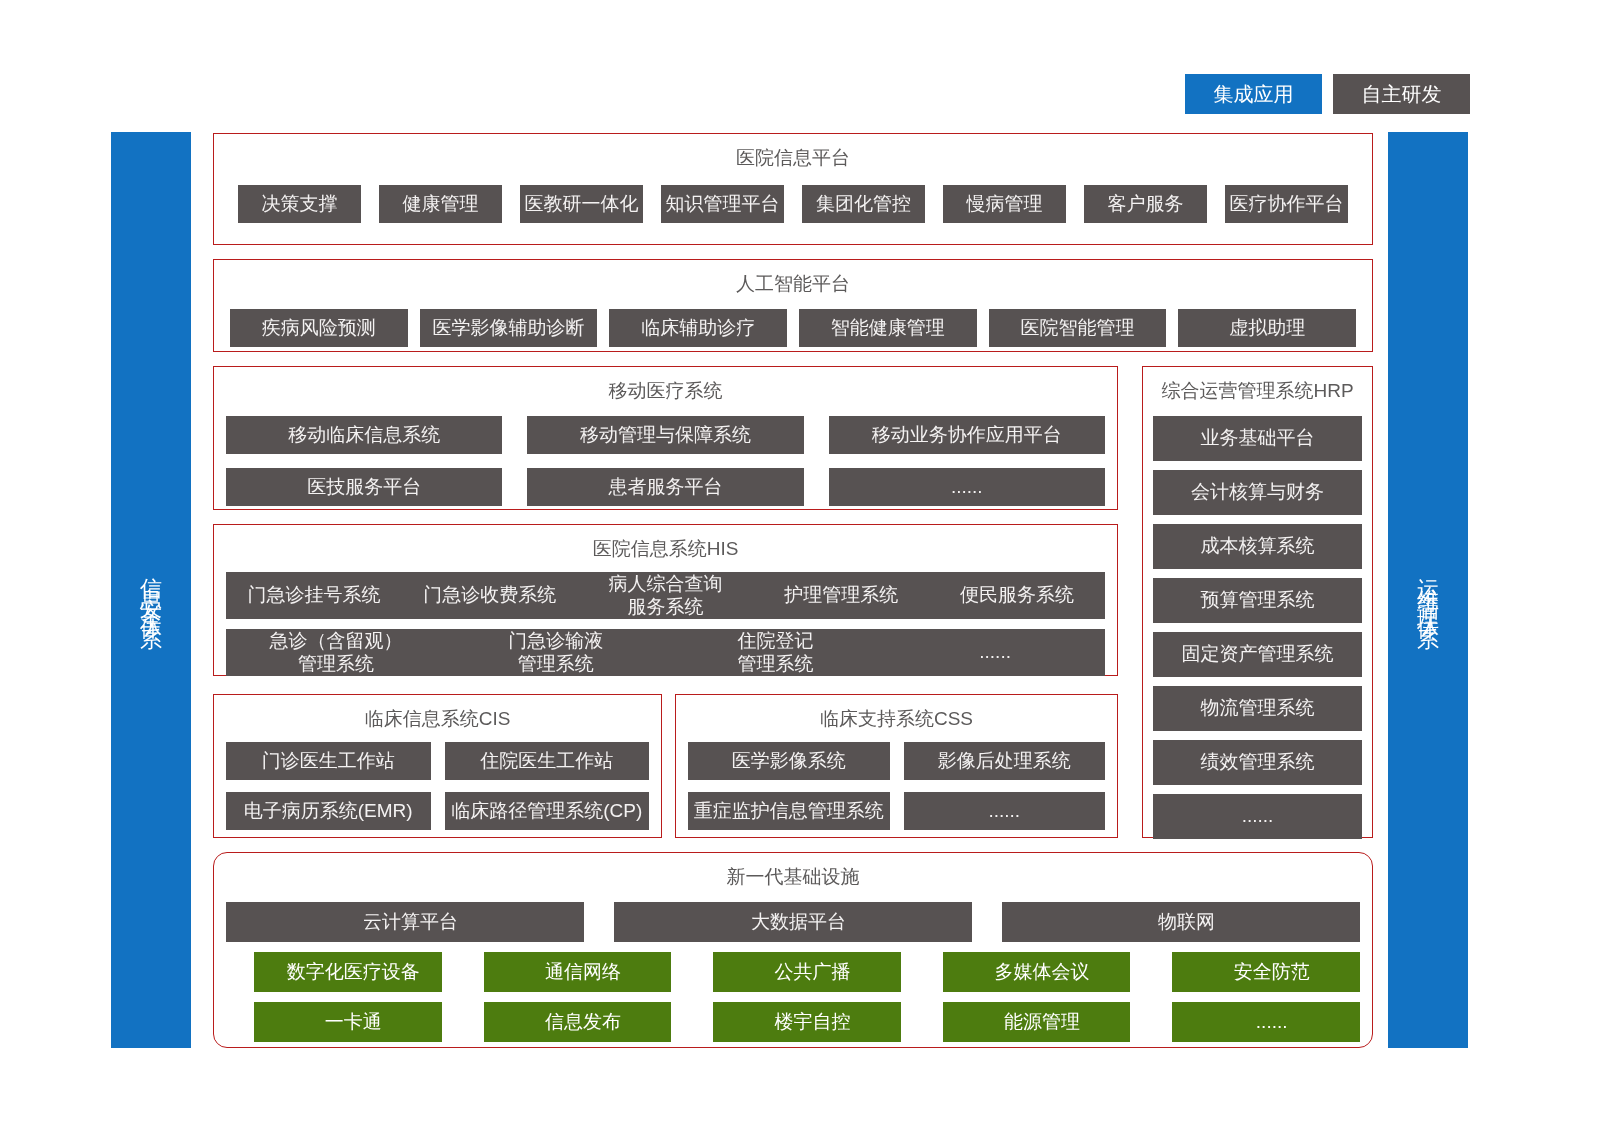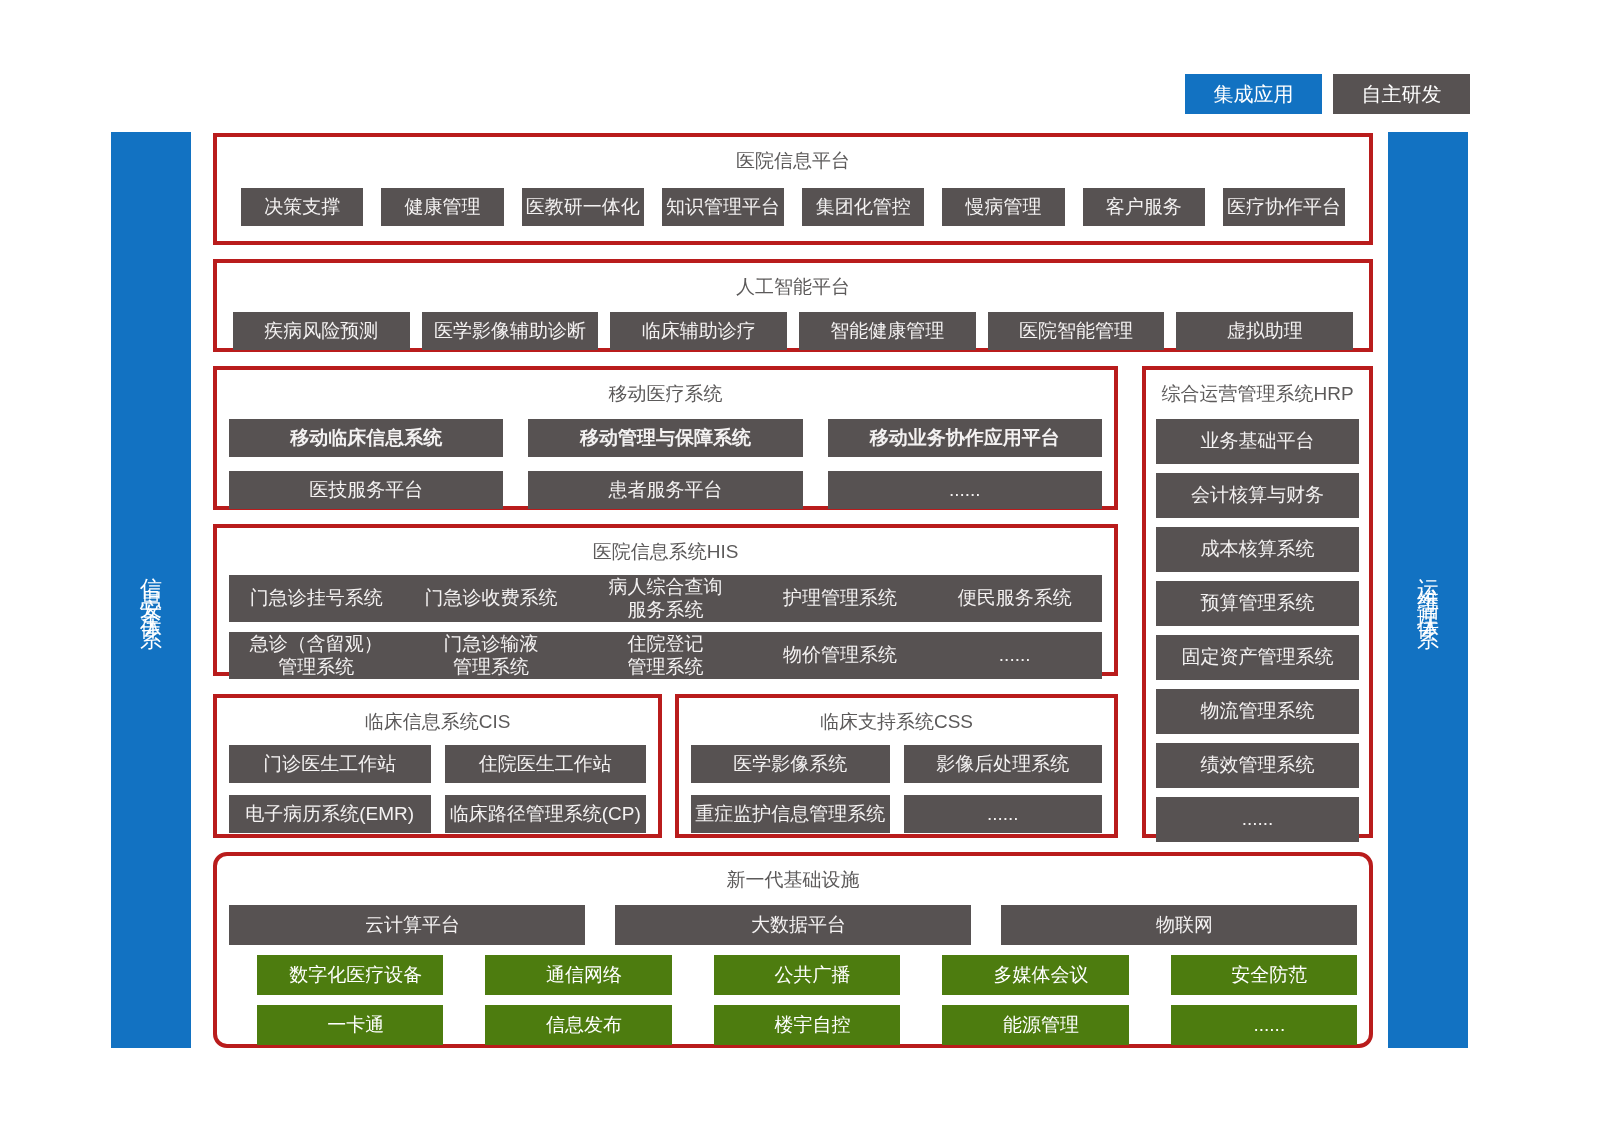--- a/index.html
+++ b/index.html
@@ -13,21 +13,21 @@
   .legend-blue { left:1185px; background:#1272c2; }
   .legend-dark { left:1333px; background:#575252; }
 
   .vbar { position:absolute; top:132px; width:80px; height:916px; background:#1272c2;
     display:flex; align-items:center; justify-content:center; }
   .vbar-left { left:111px; }
   .vbar-right { left:1388px; }
   .vtext { writing-mode:vertical-rl; text-orientation:upright; color:#ffffff;
     font-size:22px; letter-spacing:10px; }
 
-  .section { position:absolute; background:#ffffff; border:4px solid #b91c1c; }
+  .section { position:absolute; background:#ffffff; border:1px solid #b91c1c; }
   .sec-title { text-align:center; color:#5c5a5a; font-size:19px; padding-top:11px; }
 
   .row { display:flex; padding:0 12px; }
   .col { display:flex; flex-direction:column; }
 
   .tile { background:#575252; color:#f4f2f2; flex:1;
     display:flex; align-items:center; justify-content:center;
     text-align:center; font-size:19px; line-height:1.18; white-space:pre-line;
     height:38px; }
   .tile.blue { background:#4d7c0f; color:#ffffff;margin-left:28px; }
@@ -36,21 +36,21 @@
   #sec-platform { left:213px; top:133px; width:1160px; height:112px; }
   #sec-platform .row { margin-top:14px; gap:18px; padding:0 24px;align-items:flex-end; }
 
   
   #sec-ai { left:213px; top:259px; width:1160px; height:93px; }
   #sec-ai .row { margin-top:12px; gap:12px; padding:0 16px; }
 
   
   #sec-mobile { left:213px; top:366px; width:905px; height:144px; }
   #sec-mobile .row { gap:25px; }
-  #sec-mobile .row.r1 { margin-top:12px;font-weight:bold; }
+  #sec-mobile .row.r1 { margin-top:12px; }
   #sec-mobile .row.r2 { margin-top:14px; }
 
   
   #sec-hrp { left:1142px; top:366px; width:231px; height:472px; }
   #sec-hrp .col { margin-top:12px; gap:9px; padding:0 10px; }
   #sec-hrp .tile { flex:none; height:45px; }
 
   
   #sec-his { left:213px; top:524px; width:905px; height:152px; }
   #sec-his .row { margin-top:10px; }
@@ -149,21 +149,20 @@
       <div class="tile">护理管理系统</div>
       <div class="tile">便民服务系统</div>
     </div>
     <div class="row r2">
       <div class="tile">急诊（含留观）
 管理系统</div>
       <div class="tile">门急诊输液
 管理系统</div>
       <div class="tile">住院登记
 管理系统</div>
-      <div class="tile">物价管理系统</div>
       <div class="tile">......</div>
     </div>
   </div>
 
   <div class="section" id="sec-cis">
     <div class="sec-title">临床信息系统CIS</div>
     <div class="row r1">
       <div class="tile">门诊医生工作站</div>
       <div class="tile">住院医生工作站</div>
     </div>

